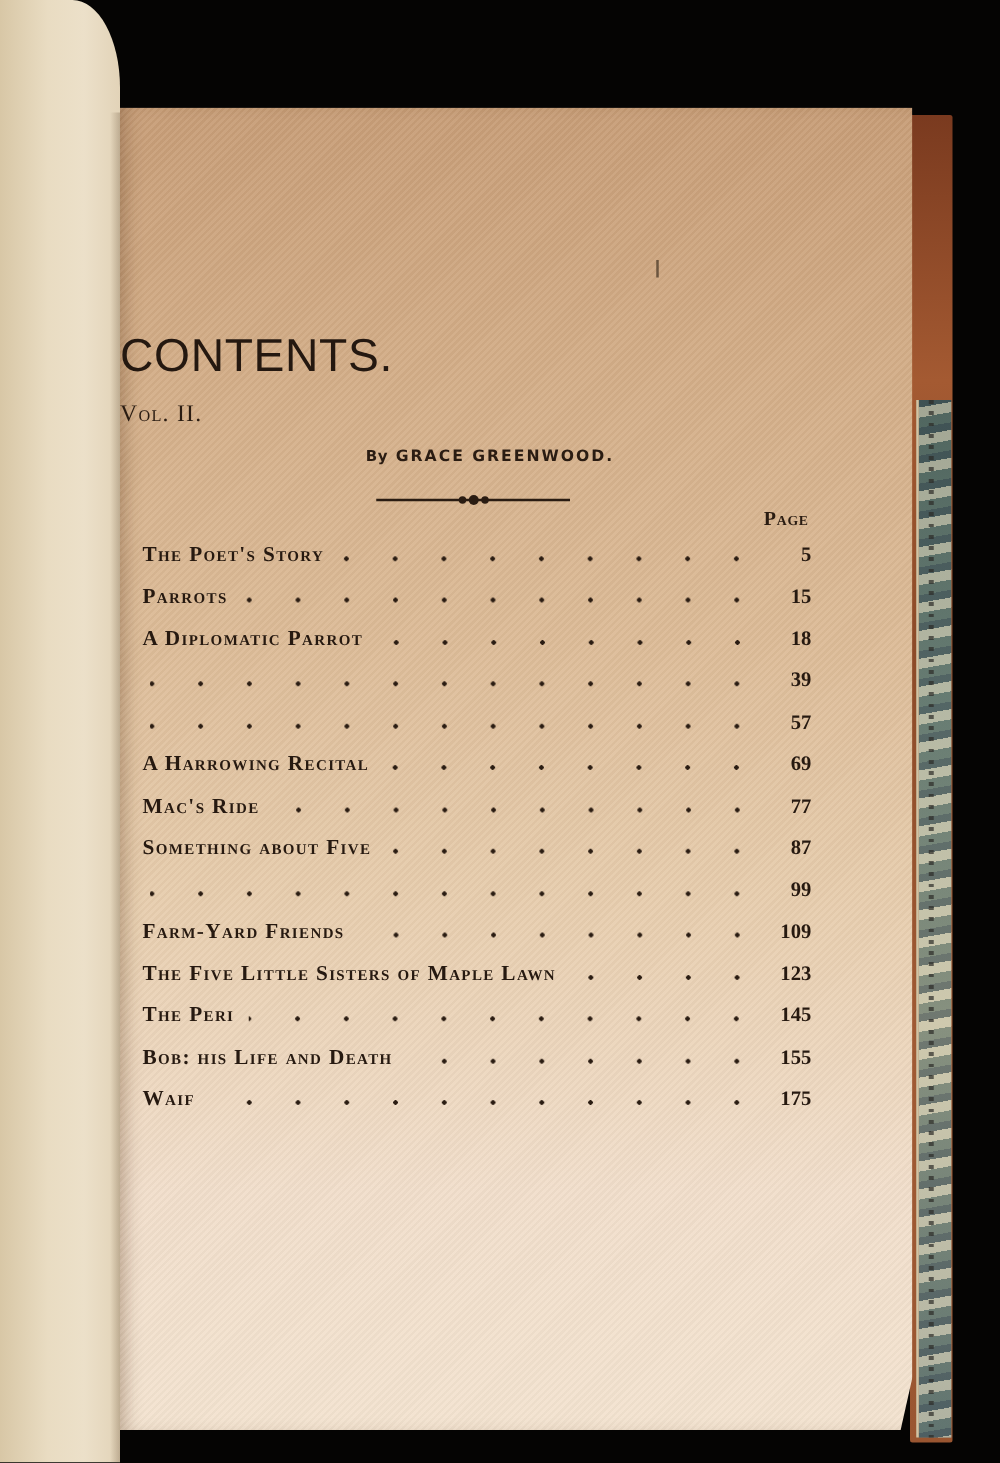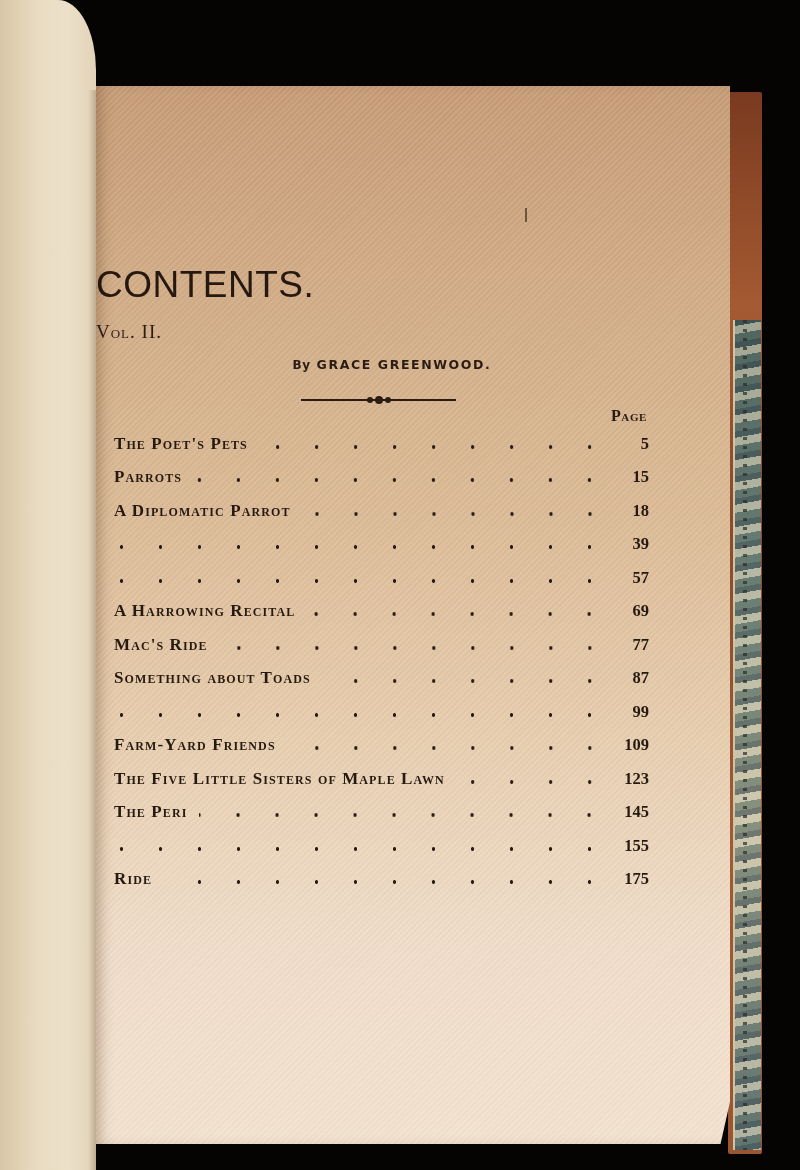--- a/index.html
+++ b/index.html
@@ -239,21 +239,21 @@
       <div class="ornament">
         <div class="rule"></div>
         <div class="dot" style="left:66px;top:3px;width:6px;height:6px;"></div>
         <div class="dot" style="left:74px;top:2px;width:8px;height:8px;"></div>
         <div class="dot" style="left:84px;top:3px;width:6px;height:6px;"></div>
       </div>
       <div class="page-col-label">Page</div>
 
       <ul class="toc">
         <li class="toc-row">
-            <span class="toc-title">The Poet's Pets</span>
+            <span class="toc-title">The Poet's Story</span>
             <span class="toc-leader"></span>
             <span class="toc-page">5</span>
           </li>
         <li class="toc-row">
             <span class="toc-title">Parrots</span>
             <span class="toc-leader"></span>
             <span class="toc-page">15</span>
           </li>
         <li class="toc-row">
             <span class="toc-title">A Diplomatic Parrot</span>
@@ -272,21 +272,21 @@
             <span class="toc-title">A Harrowing Recital</span>
             <span class="toc-leader"></span>
             <span class="toc-page">69</span>
           </li>
         <li class="toc-row">
             <span class="toc-title">Mac's Ride</span>
             <span class="toc-leader"></span>
             <span class="toc-page">77</span>
           </li>
         <li class="toc-row">
-            <span class="toc-title">Something about Toads</span>
+            <span class="toc-title">Something about Five</span>
             <span class="toc-leader"></span>
             <span class="toc-page">87</span>
           </li>
         <li class="toc-row">
             <span class="toc-leader"></span>
             <span class="toc-page">99</span>
           </li>
         <li class="toc-row">
             <span class="toc-title">Farm-Yard Friends</span>
             <span class="toc-leader"></span>
@@ -296,24 +296,25 @@
             <span class="toc-title">The Five Little Sisters of Maple Lawn</span>
             <span class="toc-leader"></span>
             <span class="toc-page">123</span>
           </li>
         <li class="toc-row">
             <span class="toc-title">The Peri</span>
             <span class="toc-leader"></span>
             <span class="toc-page">145</span>
           </li>
         <li class="toc-row">
+            <span class="toc-title">Bob: his Life and Death</span>
             <span class="toc-leader"></span>
             <span class="toc-page">155</span>
           </li>
         <li class="toc-row">
-            <span class="toc-title">Ride</span>
+            <span class="toc-title">Waif</span>
             <span class="toc-leader"></span>
             <span class="toc-page">175</span>
           </li>
       </ul>
     </div>
   </div>
 </div>
 
 </body></html>

